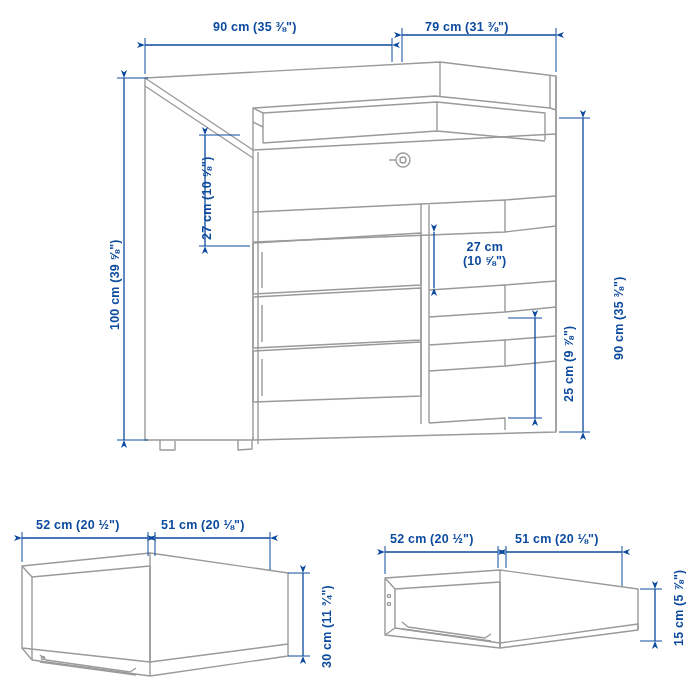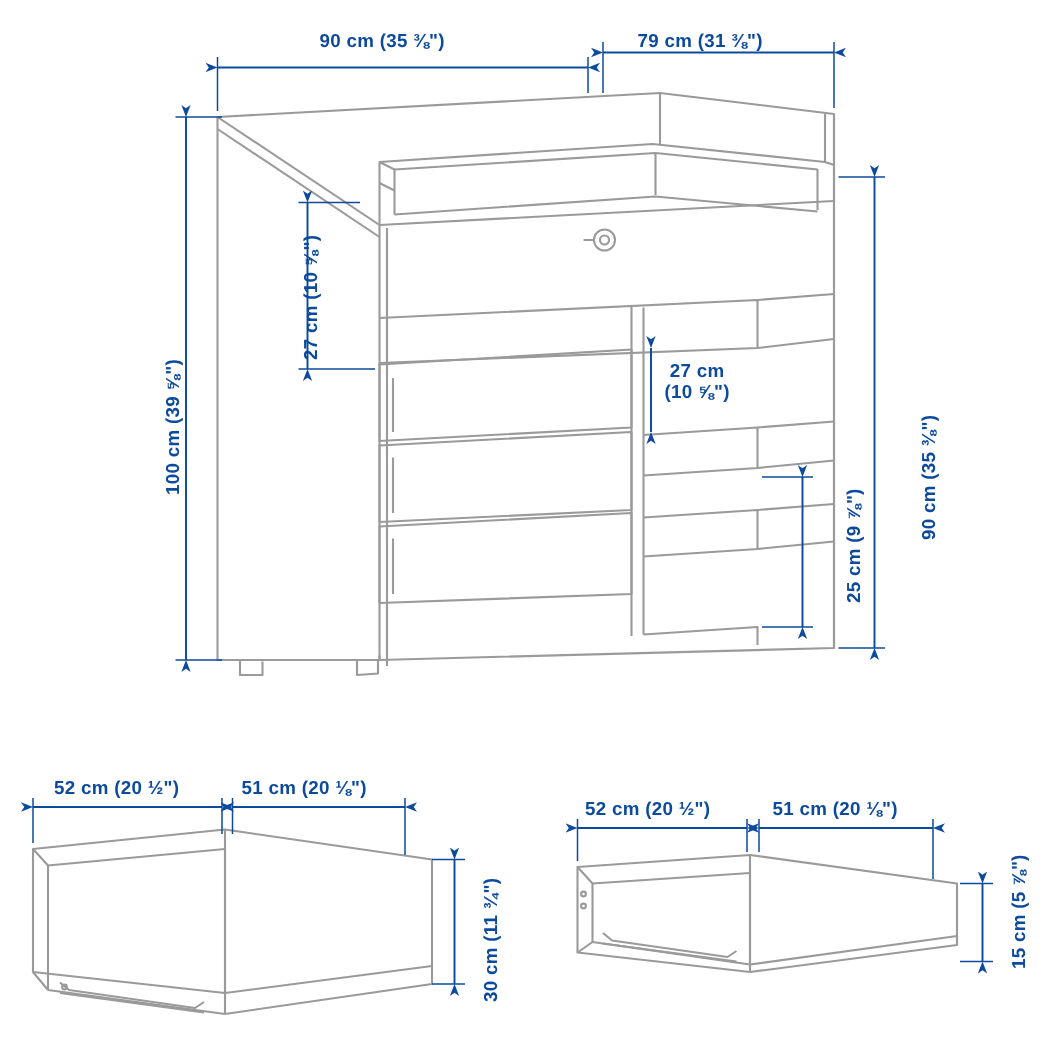--- a/index.html
+++ b/index.html
@@ -17,21 +17,21 @@
     color:#0c4a9e;
     font-weight:bold;
     font-size:12.5px;
     font-family:"Liberation Sans", sans-serif;
     white-space:nowrap;
     letter-spacing:0.2px;
   }
   .dim-text.vert {
     transform-origin:0 0;
   }
-  .two-line { line-height:14px; text-align:center; }
+  .two-line { line-height:14px; text-align:center;margin-left:20px; }
 </style>
 </head>
 <body>
 
 <div id="stage">
 
   <svg class="diagram" viewBox="0 0 700 700">
     <defs>
       <marker id="arrS" markerWidth="9" markerHeight="9" refX="8" refY="4.5" orient="auto" markerUnits="userSpaceOnUse">
         <path d="M8,4.5 L0,1.4 L2.2,4.5 L0,7.6 Z" fill="#0c4a9e"></path>

